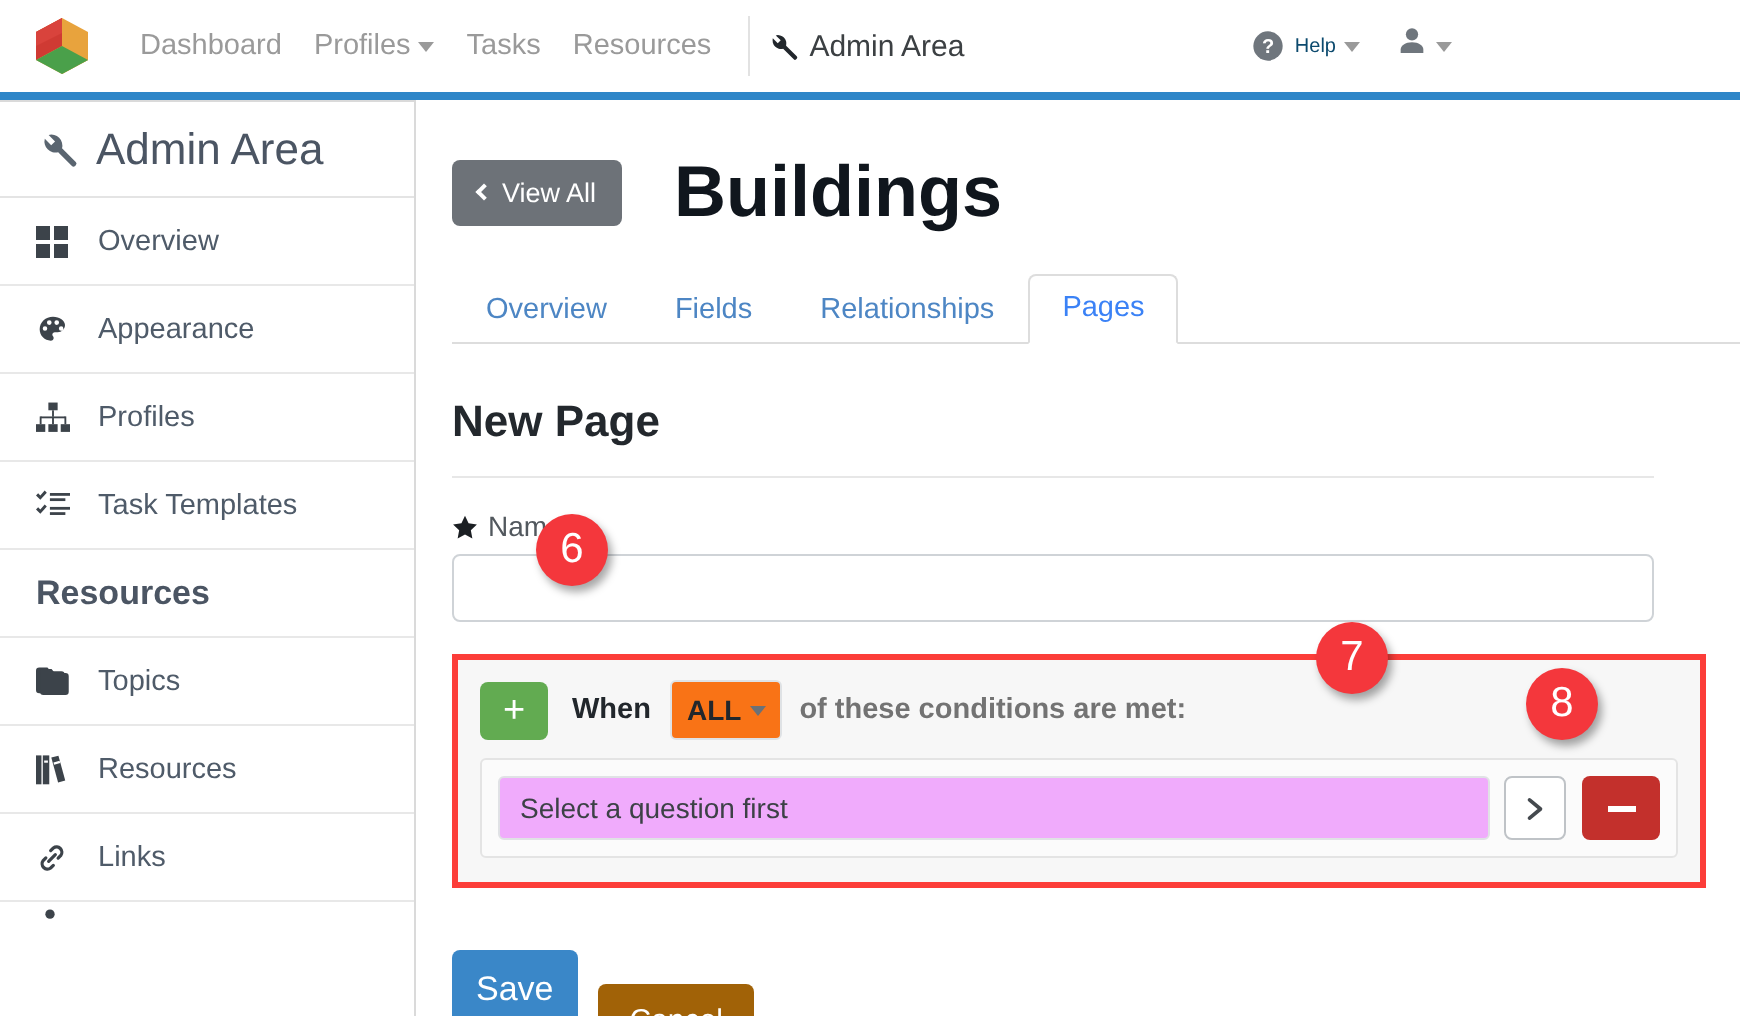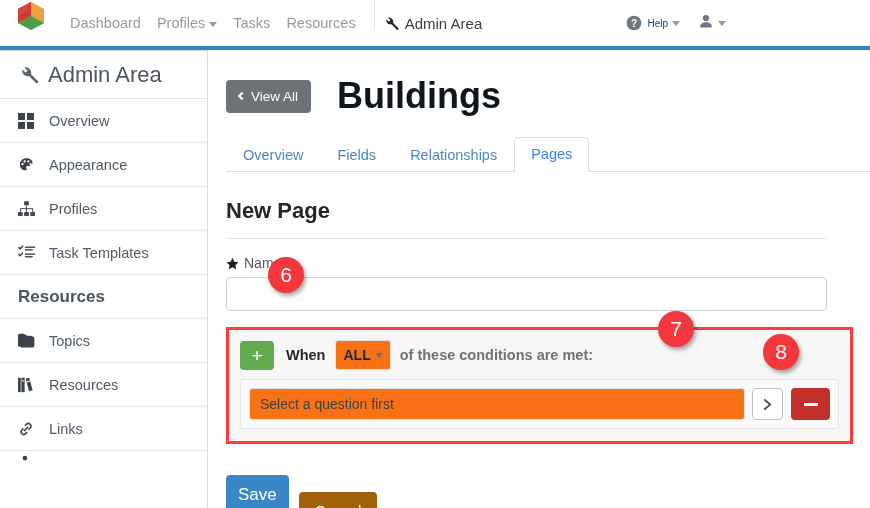--- a/index.html
+++ b/index.html
@@ -10,21 +10,21 @@
     background: #fff;
     font-family: "Liberation Sans", sans-serif;
     -webkit-font-smoothing: antialiased;
   }
 
   
   .navbar {
     position: absolute; top: 0; left: 0;
     width: 740px; height: 46px;
     background: #ffffff;
-    display: flex; 
+    display: flex; align-items: center;
   }
   .navbar-bottom-rule {
     position: absolute; top: 46px; left: 0;
     width: 870px; height: 4px;
     background: #2e86c8;
   }
   .brand-logo {
     margin-left: 14px; width: 34px; height: 32px;
     position: relative;
   }
@@ -294,21 +294,21 @@
   .cond-inner {
     margin-top: 9px;
     background: #fbfbfb;
     border: 1px solid #e4e4e4;
     border-radius: 3px;
     padding: 8px;
     display: flex; align-items: center;
   }
   .question-input {
     flex: 1; height: 32px;
-    background: #f97316;
+    background: #f0abfc;
     border: 1px solid #e0e2e5;
     border-radius: 3px;
     padding: 0 10px;
     font-size: 14px; color: #3c4146;
     font-family: "Liberation Sans", sans-serif;
     outline: none;
   }
   .chev-btn {
     margin-left: 7px;
     width: 31px; height: 32px;

